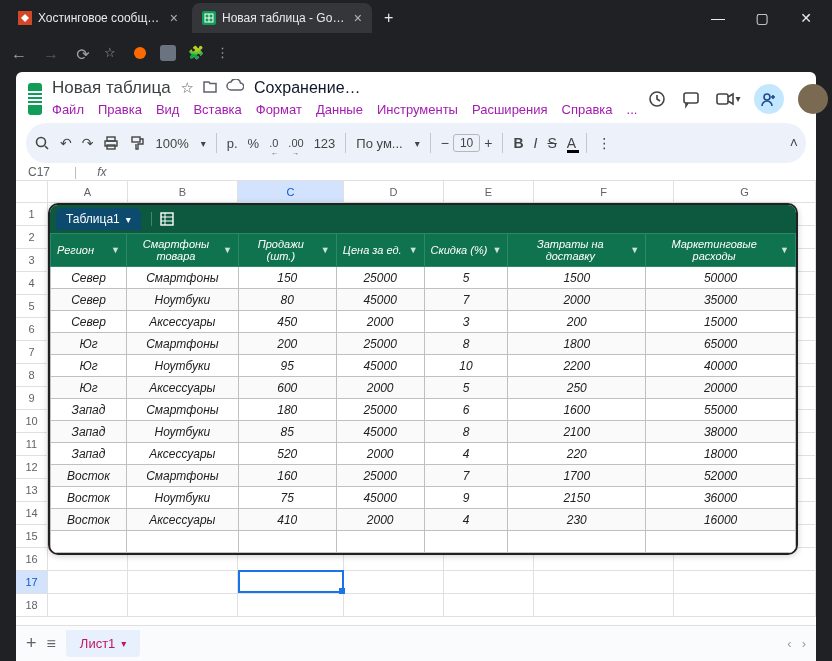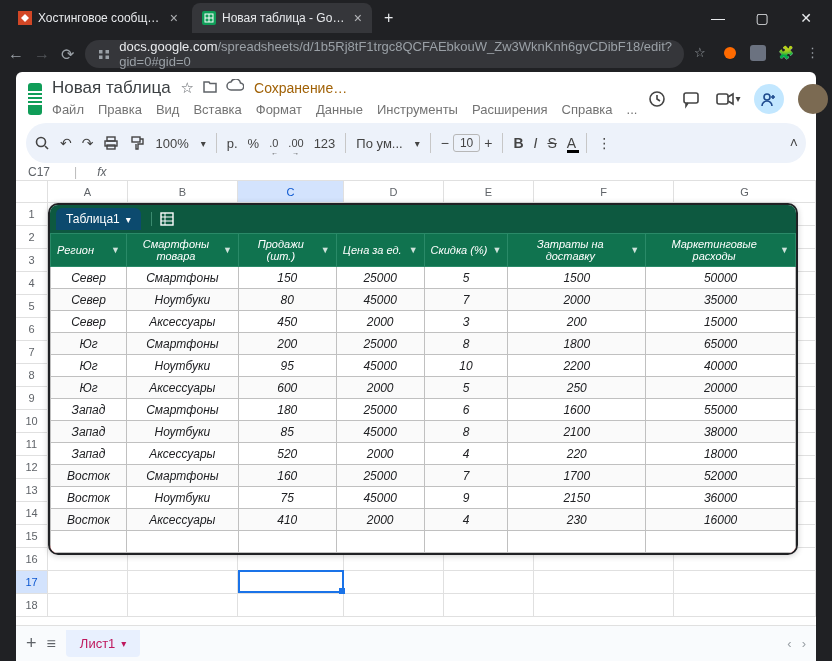--- a/index.html
+++ b/index.html
@@ -25,22 +25,22 @@
   .ext-icon { width: 18px; height: 18px; color: #9aa0a6; }
 
   
   .sheets-app { background: #fff; height: calc(661px - 72px); display: flex; flex-direction: column; border-radius: 6px 6px 0 0; margin: 0 16px; position: relative; }
   .top-row { display: flex; align-items: center; padding: 6px 12px 0 12px; gap: 10px; }
   .sheets-logo { width: 26px; height: 32px; background: #0f9d58; border-radius: 3px; position: relative; display:flex; align-items:center; justify-content:center; }
   .sheets-logo:before { content:""; display:block; width: 14px; height: 16px; background: repeating-linear-gradient(#fff 0 2px, transparent 2px 4px); }
   .doc-title-area { flex: 1; display: flex; flex-direction: column; }
   .doc-title-line { display: flex; align-items: center; gap: 10px; color: #3c4043; font-size: 17px; }
   .doc-icons { display: flex; gap: 8px; color: #5f6368; font-size: 15px; }
-  .saving { color: #a16207; font-size: 14px; }
-  .menu-bar { display: flex; gap: 14px; font-size: 13px; color: #737373; padding: 4px 0 2px 0; }
+  .saving { color: #0f172a; font-size: 16px; }
+  .menu-bar { display: flex; gap: 14px; font-size: 13px; color: #a21caf; padding: 4px 0 2px 0; }
   .topright { display: flex; align-items: center; gap: 14px; }
   .tr-btn { color: #444; font-size: 18px; }
   .share-btn { width: 30px; height: 30px; border-radius: 50%; background: #c2e7ff; display:flex; align-items:center; justify-content:center; color:#1f4b8e; font-size:16px; }
   .avatar { width: 30px; height: 30px; border-radius: 50%; background: #7b6a52; }
 
   .toolbar { display: flex; align-items: center; height: 40px; margin: 4px 10px 0 10px; padding: 0 8px; gap: 10px; background:#edf2fa; border-radius: 20px; color: #444; font-size: 14px; }
   .tb-div { width:1px; height:20px; background:#c7c7c7; }
   .tb-item { display:flex; align-items:center; gap:12px; font-size:13px; }
   .font-size { display:flex; align-items:center; gap:4px; }
   .fs-box { border:1px solid #b7b7b7; padding: 1px 6px; font-size:12px; border-radius:3px; }
@@ -127,31 +127,20 @@
     <div class="window-controls">
       <span class="window-ctrl">—</span>
       <span class="window-ctrl">▢</span>
       <span class="window-ctrl">✕</span>
     </div>
   </div>
   <div class="addr-bar">
     <span class="nav-btn">←</span>
     <span class="nav-btn" style="opacity:.4">→</span>
     <span class="nav-btn">⟳</span>
-    <div class="url-box">
-      <span>
-        <svg width="14" height="14" viewBox="0 0 14 14">
-            <rect x="2" y="3" width="3.5" height="3.5" fill="#9aa0a6"></rect>
-            <rect x="8.5" y="3" width="3.5" height="3.5" fill="#9aa0a6"></rect>
-            <rect x="2" y="8.5" width="3.5" height="3.5" fill="#9aa0a6"></rect>
-            <rect x="8.5" y="8.5" width="3.5" height="3.5" fill="#9aa0a6"></rect>
-          </svg>
-      </span>
-      <span><span class="url-host">docs.google.com</span><span>/spreadsheets/d/1b5Rj8tF1trgc8QCFAEbkouW_Zw3WknKnh6gvCDibF18/edit?gid=0#gid=0</span></span>
-    </div>
     <div class="ext-icons">
       <span class="ext-icon" style="color:#9aa0a6">☆</span>
       <span class="ext-icon">
           <svg width="16" height="16">
             <circle cx="8" cy="8" r="6" fill="#ff6a00"></circle>
           </svg>
         </span>
       <span class="ext-icon">
           <svg width="16" height="16">
             <rect width="16" height="16" rx="3" fill="#6b7280"></rect>

